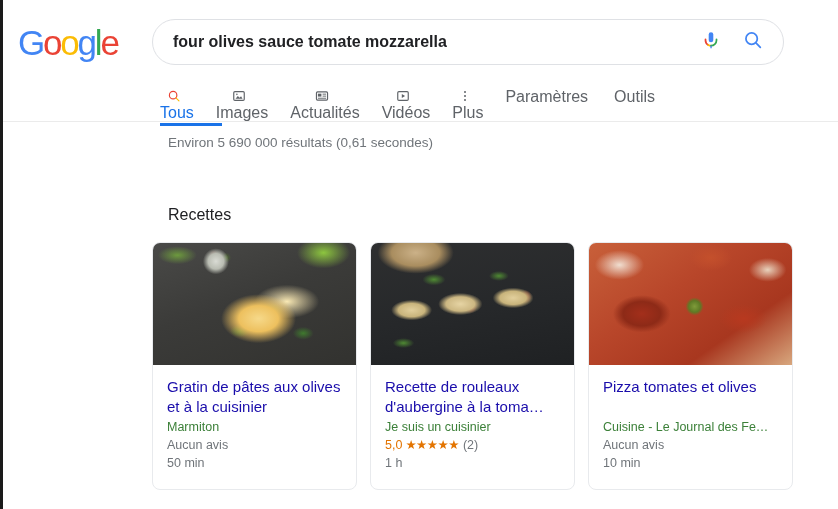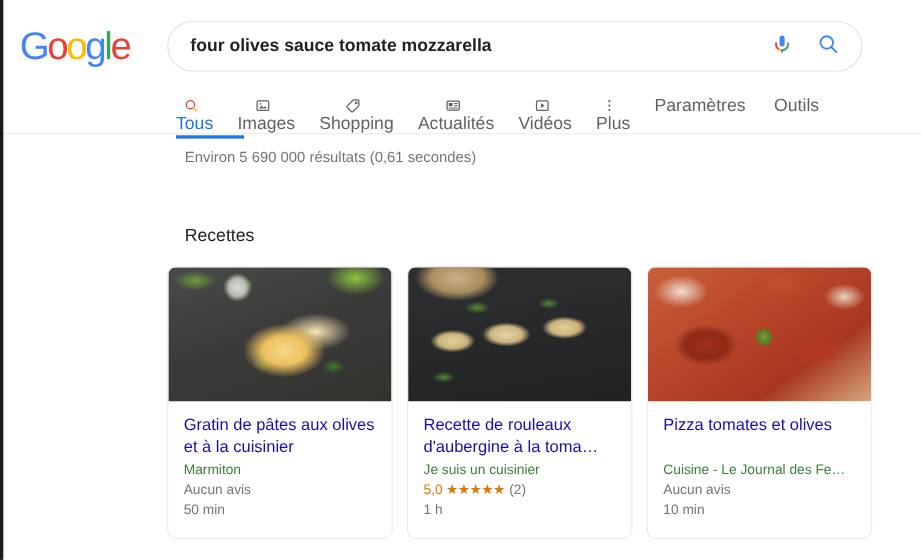--- a/index.html
+++ b/index.html
@@ -344,29 +344,20 @@
         <span class="tab-ico">
           <svg width="14" height="14" viewBox="0 0 24 24">
             <rect x="3" y="4.5" width="18" height="15" rx="2" fill="none" stroke="#5f6368" stroke-width="2"></rect>
             <path d="M6 16.5l4-4.5 3 3.2 2.5-2.7 2.5 4z" fill="#5f6368"></path>
             <circle cx="8.4" cy="9.2" r="1.3" fill="#5f6368"></circle>
           </svg>
         </span>
         <span>Images</span>
       </div>
 
-      <div class="tab">
-        <span class="tab-ico">
-          <svg width="14" height="14" viewBox="0 0 24 24">
-            <path d="M12.2 3.2H20a1 1 0 0 1 1 1v7.8L11.4 21.6a1.2 1.2 0 0 1-1.7 0L2.6 14.5a1.2 1.2 0 0 1 0-1.7z" fill="none" stroke="#5f6368" stroke-width="1.9" stroke-linejoin="round"></path>
-            <circle cx="16.8" cy="7.5" r="1.5" fill="none" stroke="#5f6368" stroke-width="1.7"></circle>
-          </svg>
-        </span>
-        <span>Shopping</span>
-      </div>
 
       <div class="tab">
         <span class="tab-ico">
           <svg width="14" height="14" viewBox="0 0 24 24">
             <rect x="2.5" y="5" width="19" height="14" rx="1.8" fill="none" stroke="#5f6368" stroke-width="2"></rect>
             <rect x="5" y="8" width="6" height="5" fill="#5f6368"></rect>
             <rect x="13" y="8" width="6" height="1.6" fill="#5f6368"></rect>
             <rect x="13" y="11.4" width="6" height="1.6" fill="#5f6368"></rect>
             <rect x="5" y="15" width="14" height="1.6" fill="#5f6368"></rect>
           </svg>

